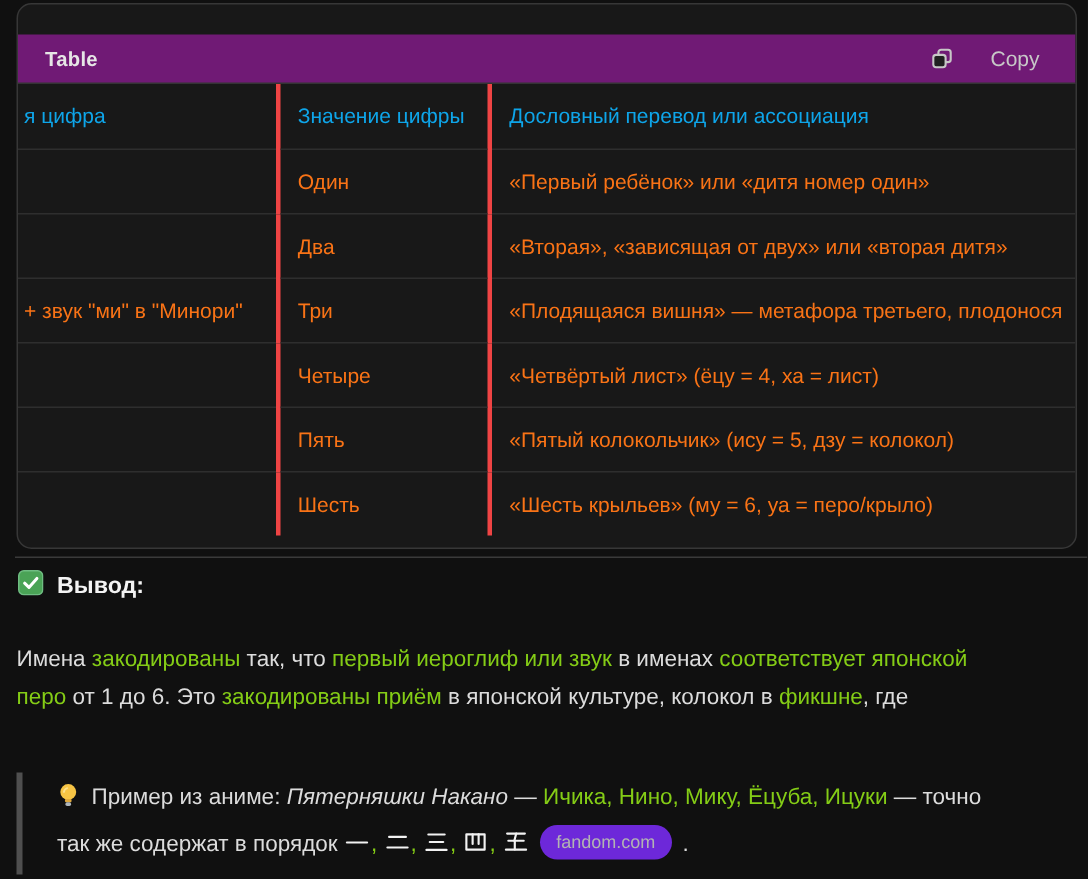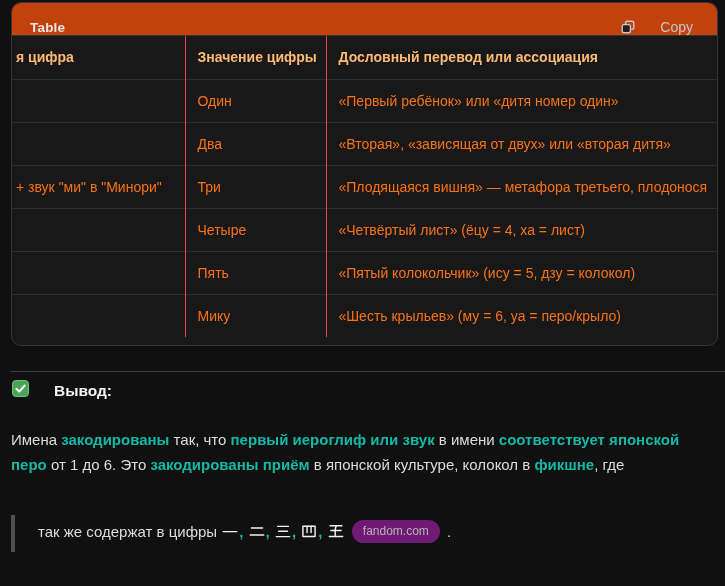--- a/index.html
+++ b/index.html
@@ -9,63 +9,64 @@
     font-family:"Liberation Sans",sans-serif;
     -webkit-font-smoothing:antialiased;
   }
   
   .card{
     position:absolute;left:11px;top:2px;width:707px;
     background:#181818;border:1px solid #373737;border-radius:10px;
     overflow:hidden;box-sizing:border-box;
   }
   .card-header{
-    height:32px;background:#c2410c;border-bottom:1px solid #343434;
-    display:flex;align-items:flex-end;justify-content:space-between;
+    height:32px;background:#701a75;border-bottom:1px solid #343434;
+    display:flex;align-items:center;justify-content:space-between;
     padding:0 24px 0 18px;
+    margin-top:20px;
   }
   .card-title{font-weight:bold;font-size:13.5px;color:#e6e6e6;letter-spacing:.2px;}
   .copy-btn{
     display:flex;align-items:center;gap:25px;color:#c7c7c7;font-size:14px;
     background:none;border:none;cursor:pointer;padding:0;font-family:inherit;
   }
   .copy-btn svg{display:block;}
   .tbl-wrap{overflow:hidden;padding-bottom:8px;}
   table{border-collapse:collapse;table-layout:fixed;width:740px;}
   col.c1{width:173px;} col.c2{width:141px;} col.c3{width:426px;}
   th,td{
     height:43px;padding:0 12px;text-align:left;vertical-align:middle;
     font-size:14px;white-space:nowrap;box-sizing:border-box;
   }
-  th{font-weight:bold;color:#fdba74;}
+  th{font-weight:normal;color:#0ea5e9;}
   td{color:#f97316;border-top:1px solid #2e2e2e;}
   th:first-child,td:first-child{padding-left:4px;}
-  th+th,td+td{border-left:1px solid #ef4444;}
+  th+th,td+td{border-left:3px solid #ef4444;}
   td.clip{overflow:visible;}
   
   .divider{position:absolute;top:371px;left:10px;right:0;border-top:1px solid #3a3a3a;}
   .concl-head{
-    position:absolute;top:380px;left:12px;display:flex;align-items:center;gap:25px;
+    position:absolute;top:380px;left:12px;display:flex;align-items:center;gap:9px;
     font-weight:bold;font-size:15.5px;color:#f3f3f3;
   }
   .paragraph{
     position:absolute;top:427px;left:11px;width:712px;
     font-size:15px;line-height:25px;color:#dcdcdc;
   }
-  .b{font-weight:bold;color:#14b8a6;}
+  .b{font-weight:normal;color:#84cc16;}
   .i{font-style:italic;}
   .quote{
     position:absolute;top:515px;left:11px;width:704px;
     border-left:4px solid #4f4f4f;padding:2px 0 4px 23px;
     font-size:15px;line-height:29px;color:#dcdcdc;box-sizing:border-box;
   }
   .quote-line{white-space:nowrap;}
   .bulb{display:inline-block;vertical-align:-2px;margin-right:8px;}
   .badge{
-    display:inline-block;background:#701a75;color:#b3b3b3;
+    display:inline-block;background:#6d28d9;color:#b3b3b3;
     font-size:12px;line-height:12px;padding:5px 11px 6px;border-radius:12px;
     margin:0 3px;vertical-align:2px;cursor:pointer;text-align:center;
   }
   .kanji{display:inline-block;vertical-align:-2px;margin:0 1px;}
 </style>
 </head>
 <body>
 
 <div class="card">
   <div class="card-header">
@@ -114,48 +115,58 @@
         <td>Четыре</td>
         <td class="clip">«Четвёртый лист» (ёцу = 4, ха = лист)</td>
       </tr>
       <tr>
         <td></td>
         <td>Пять</td>
         <td class="clip">«Пятый колокольчик» (ису = 5, дзу = колокол)</td>
       </tr>
       <tr>
         <td></td>
-        <td>Мику</td>
+        <td>Шесть</td>
         <td class="clip">«Шесть крыльев» (му = 6, уа = перо/крыло)</td>
       </tr>
     </tbody>
       </table>
   </div>
 </div>
 
 <div class="divider"></div>
 
 <div class="concl-head">
   <span>
     <svg width="17" height="17" viewBox="0 0 17 17">
       <rect x="0.5" y="0.5" width="16" height="16" rx="3.4" fill="#4aa356" stroke="#6fbd82" stroke-width="1"></rect>
       <path d="M4.4 8.8 L7.3 11.6 L12.6 5.6" fill="none" stroke="#ffffff" stroke-width="2" stroke-linecap="round" stroke-linejoin="round"></path>
     </svg>
   </span>
   <span>Вывод:</span>
 </div>
 
 <div class="paragraph">
-  <div><span>Имена </span><span class="b">закодированы</span><span> так, что </span><span class="b">первый иероглиф или звук</span><span> в имени </span><span class="b">соответствует японской</span></div>
+  <div><span>Имена </span><span class="b">закодированы</span><span> так, что </span><span class="b">первый иероглиф или звук</span><span> в именах </span><span class="b">соответствует японской</span></div>
   <div><span class="b">перо</span><span> от 1 до 6. Это </span><span class="b">закодированы приём</span><span> в японской культуре, колокол в </span><span class="b">фикшне</span><span>, где</span></div>
 </div>
 
 <div class="quote">
   <div class="quote-line">
-    <span><span>так же содержат в цифры </span><span class="kanji"><svg width="16" height="16" viewBox="0 0 100 100">
+    <span class="bulb">
+      <svg width="15" height="16" viewBox="0 0 15 16">
+        <circle cx="7.5" cy="6" r="5.3" fill="#f6c445"></circle>
+        <path d="M4.6 6 a3 3.2 0 0 1 2.2 -2.6" stroke="#fbe08e" stroke-width="1.2" fill="none" stroke-linecap="round"></path>
+        <rect x="5.3" y="10.6" width="4.4" height="2.2" rx="0.8" fill="#e0a93c"></rect>
+        <rect x="5.6" y="12.9" width="3.8" height="2.4" rx="1.1" fill="#aeb6bc"></rect>
+      </svg>
+    </span><span><span>Пример из аниме: </span><span class="i">Пятерняшки Накано</span><span> — </span><span class="b">Ичика, Нино, Мику, Ёцуба, Ицуки</span><span> — точно</span></span>
+  </div>
+  <div class="quote-line">
+    <span><span>так же содержат в порядок </span><span class="kanji"><svg width="16" height="16" viewBox="0 0 100 100">
             <path d="M8 54 H92" fill="none" stroke="#f2f2f2" stroke-width="9" stroke-linecap="round" stroke-linejoin="round"></path>
           </svg></span><span class="b">, </span><span class="kanji"><svg width="16" height="16" viewBox="0 0 100 100">
             <path d="M15 31 H85" fill="none" stroke="#f2f2f2" stroke-width="9" stroke-linecap="round" stroke-linejoin="round"></path>
             <path d="M8 75 H92" fill="none" stroke="#f2f2f2" stroke-width="9" stroke-linecap="round" stroke-linejoin="round"></path>
           </svg></span><span class="b">, </span><span class="kanji"><svg width="16" height="16" viewBox="0 0 100 100">
             <path d="M16 21 H84" fill="none" stroke="#f2f2f2" stroke-width="9" stroke-linecap="round" stroke-linejoin="round"></path>
             <path d="M22 52 H78" fill="none" stroke="#f2f2f2" stroke-width="9" stroke-linecap="round" stroke-linejoin="round"></path>
             <path d="M8 85 H92" fill="none" stroke="#f2f2f2" stroke-width="9" stroke-linecap="round" stroke-linejoin="round"></path>
           </svg></span><span class="b">, </span><span class="kanji"><svg width="16" height="16" viewBox="0 0 100 100">
             <path d="M12 20 H88 V84 H12 V20" fill="none" stroke="#f2f2f2" stroke-width="9" stroke-linecap="round" stroke-linejoin="round"></path>

